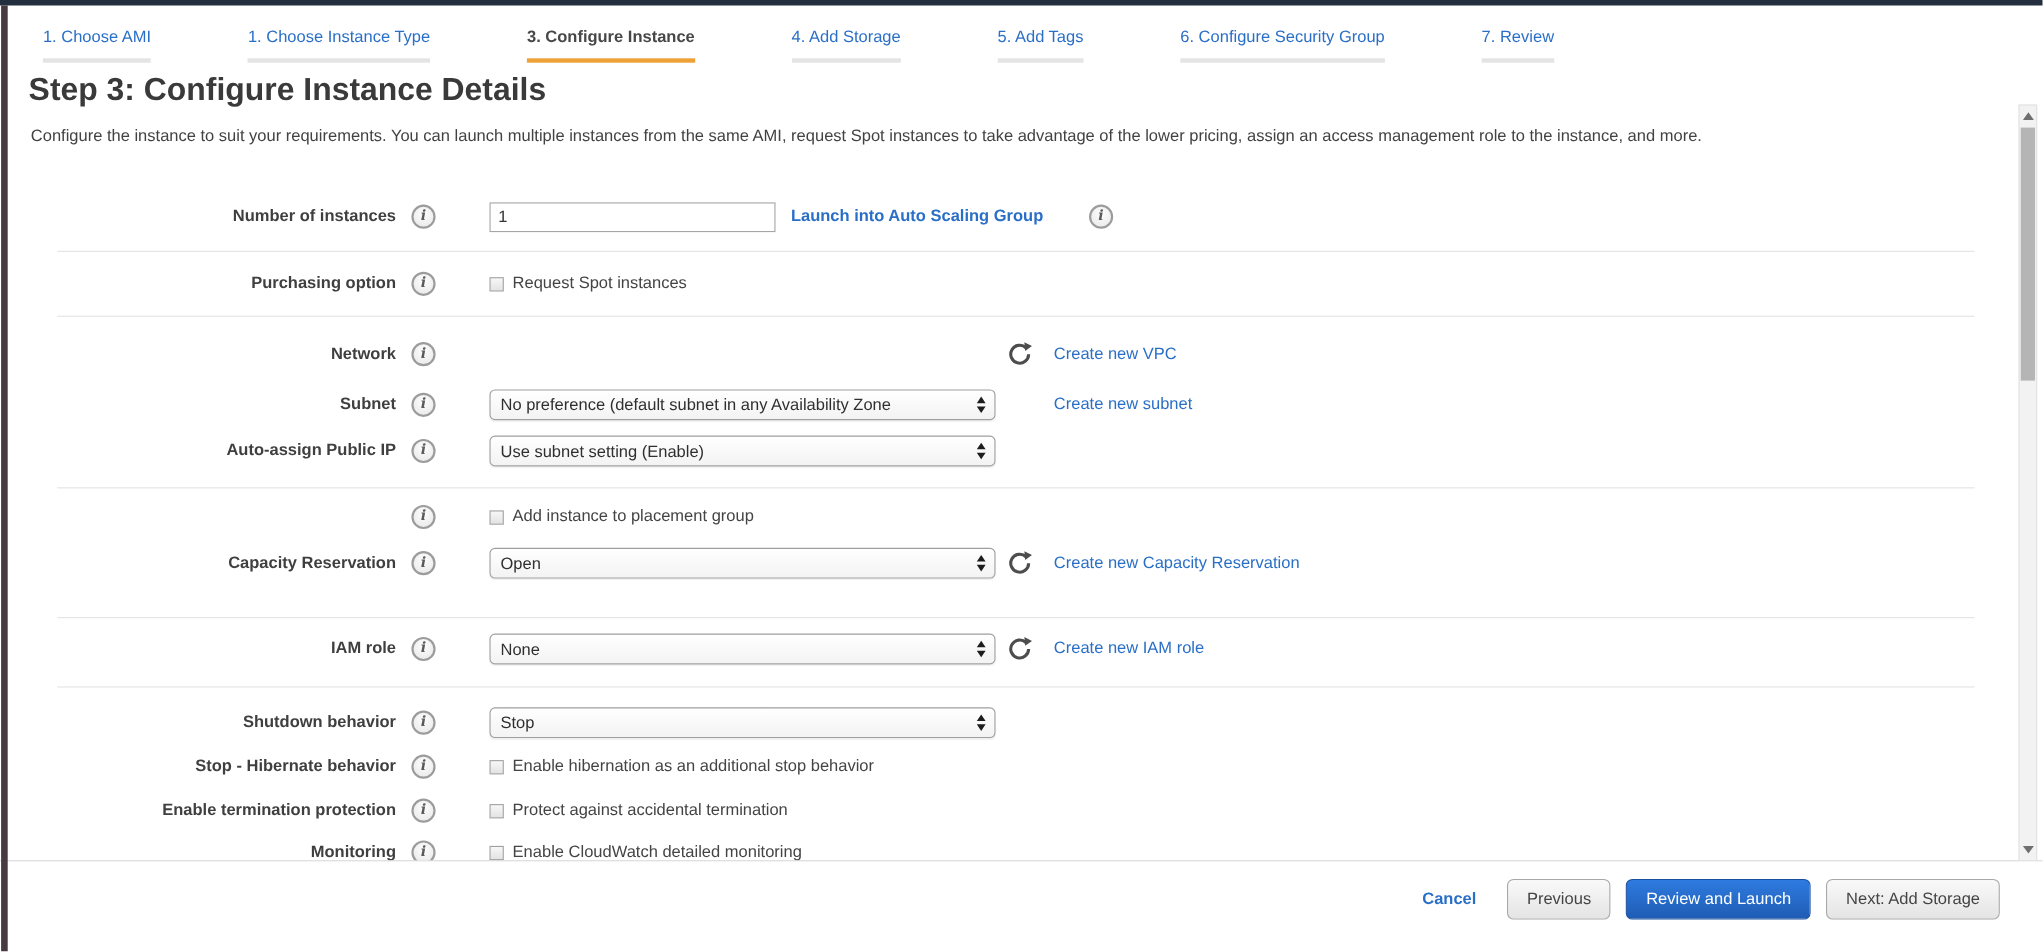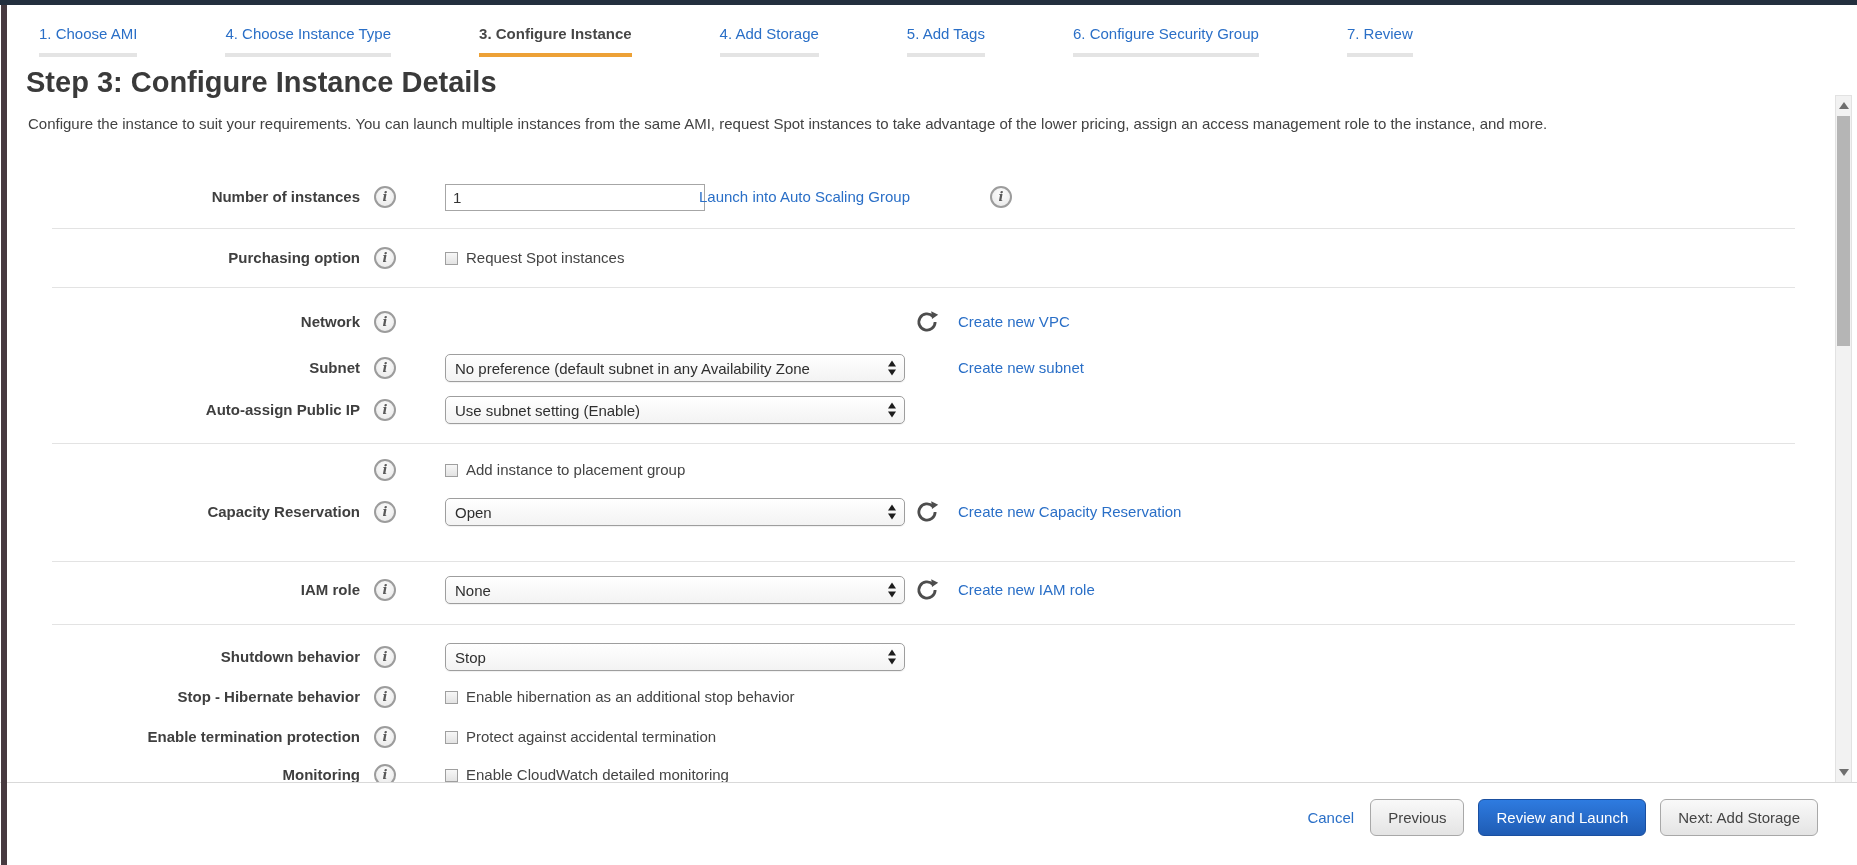--- a/index.html
+++ b/index.html
@@ -52,57 +52,57 @@
   .spin .dn { width:0; height:0; border-left:4px solid transparent; border-right:4px solid transparent;
               border-top:6px solid #1d1d1d; }
   .cb { width:13px; height:13px; border:1px solid #9f9f9f; background:linear-gradient(#f7f7f7,#e3e3e3);
         margin-right:8px; flex:0 0 auto; cursor:pointer; }
   .cbl { font-size:15px; color:#444; line-height:28px; white-space:nowrap; }
   .blurblob { display:inline-block; height:15px; background:#c6c6c6; border-radius:8px;
               filter:blur(3px); margin-left:10px; vertical-align:middle; }
   .link { color:#2a6fc7; font-size:15px; text-decoration:none; cursor:pointer; white-space:nowrap; }
   .rowlink { position:absolute; left:958px; top:0; line-height:28px; }
   .refresh { position:absolute; left:914px; top:1px; width:26px; height:26px; cursor:pointer; }
-  .asg-link { position:absolute; left:699px; top:0; line-height:28px; }
+  .asg-link { position:absolute; left:719px; top:0; line-height:28px;font-weight:bold; }
   .asg-info { left:990px; }
   .sep { position:absolute; left:52px; width:1743px; height:1px; background:#e3e3e3; }
 
   
   .scrollbar { position:absolute; top:95px; left:1835px; width:17px; height:688px;
                background:#f2f2f2; border:1px solid #e2e2e2; }
   .sb-arrow { position:absolute; left:50%; transform:translateX(-50%); width:0; height:0;
               border-left:5px solid transparent; border-right:5px solid transparent; cursor:pointer; }
   .sb-up { top:6px; border-bottom:7px solid #6f6f6f; }
   .sb-dn { bottom:6px; border-top:7px solid #6f6f6f; }
   .sb-thumb { position:absolute; top:20px; left:1px; width:13px; height:230px; background:#b5b5b5;
               cursor:pointer; }
 
   
   .footer { position:absolute; top:784px; left:0; width:1857px; height:81px; background:#fff; }
   .footer-actions { position:absolute; top:15px; right:39px; display:flex; align-items:center; gap:14px; }
   .btn { font-size:15px; font-weight:normal; border-radius:6px; padding:9px 17px; cursor:pointer;
          white-space:nowrap; font-family:"Liberation Sans", sans-serif; }
   .btn-gray { background:linear-gradient(#f9f9f9,#e4e4e4); border:1px solid #a8a8a8; color:#444; }
   .btn-primary { background:linear-gradient(#2e7be0,#1f5cb4); border:1px solid #1a4fa0; color:#fff; }
-  .cancel-link { font-size:15px; font-weight:normal; margin-right:2px; }
+  .cancel-link { font-size:15px; font-weight:bold; margin-right:14px; }
 </style>
 </head>
 <body>
 
 <div class="stage">
 
   <div class="content">
 
     <div class="tabs">
       <div class="tab">
         <span class="tab-label">1. Choose AMI</span>
         <div class="tab-bar"></div>
       </div>
       <div class="tab">
-        <span class="tab-label">4. Choose Instance Type</span>
+        <span class="tab-label">1. Choose Instance Type</span>
         <div class="tab-bar"></div>
       </div>
       <div class="tab active">
         <span class="tab-label">3. Configure Instance</span>
         <div class="tab-bar"></div>
       </div>
       <div class="tab">
         <span class="tab-label">4. Add Storage</span>
         <div class="tab-bar"></div>
       </div>

